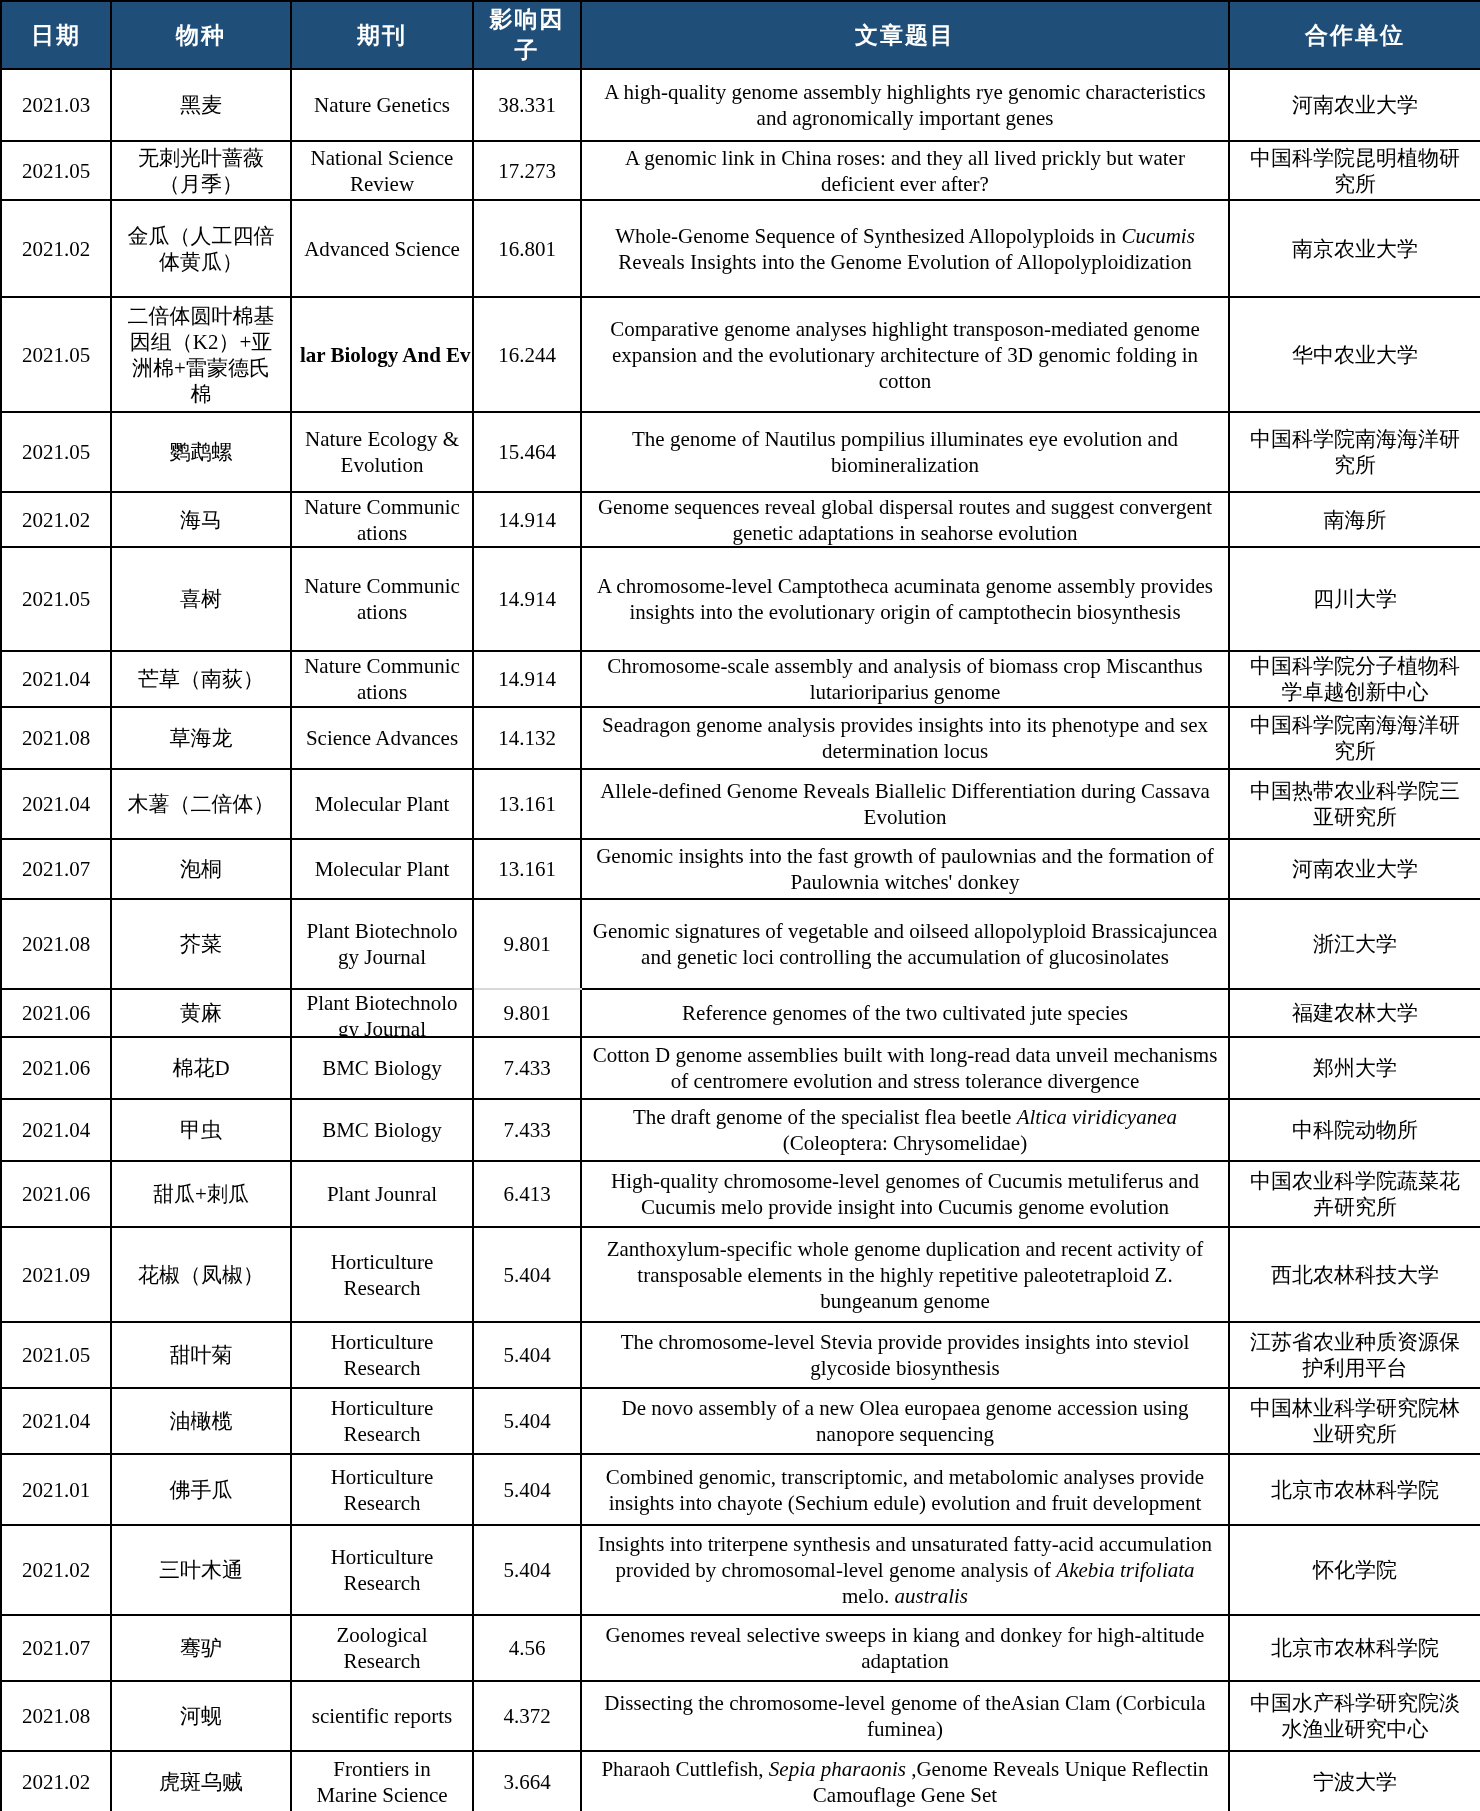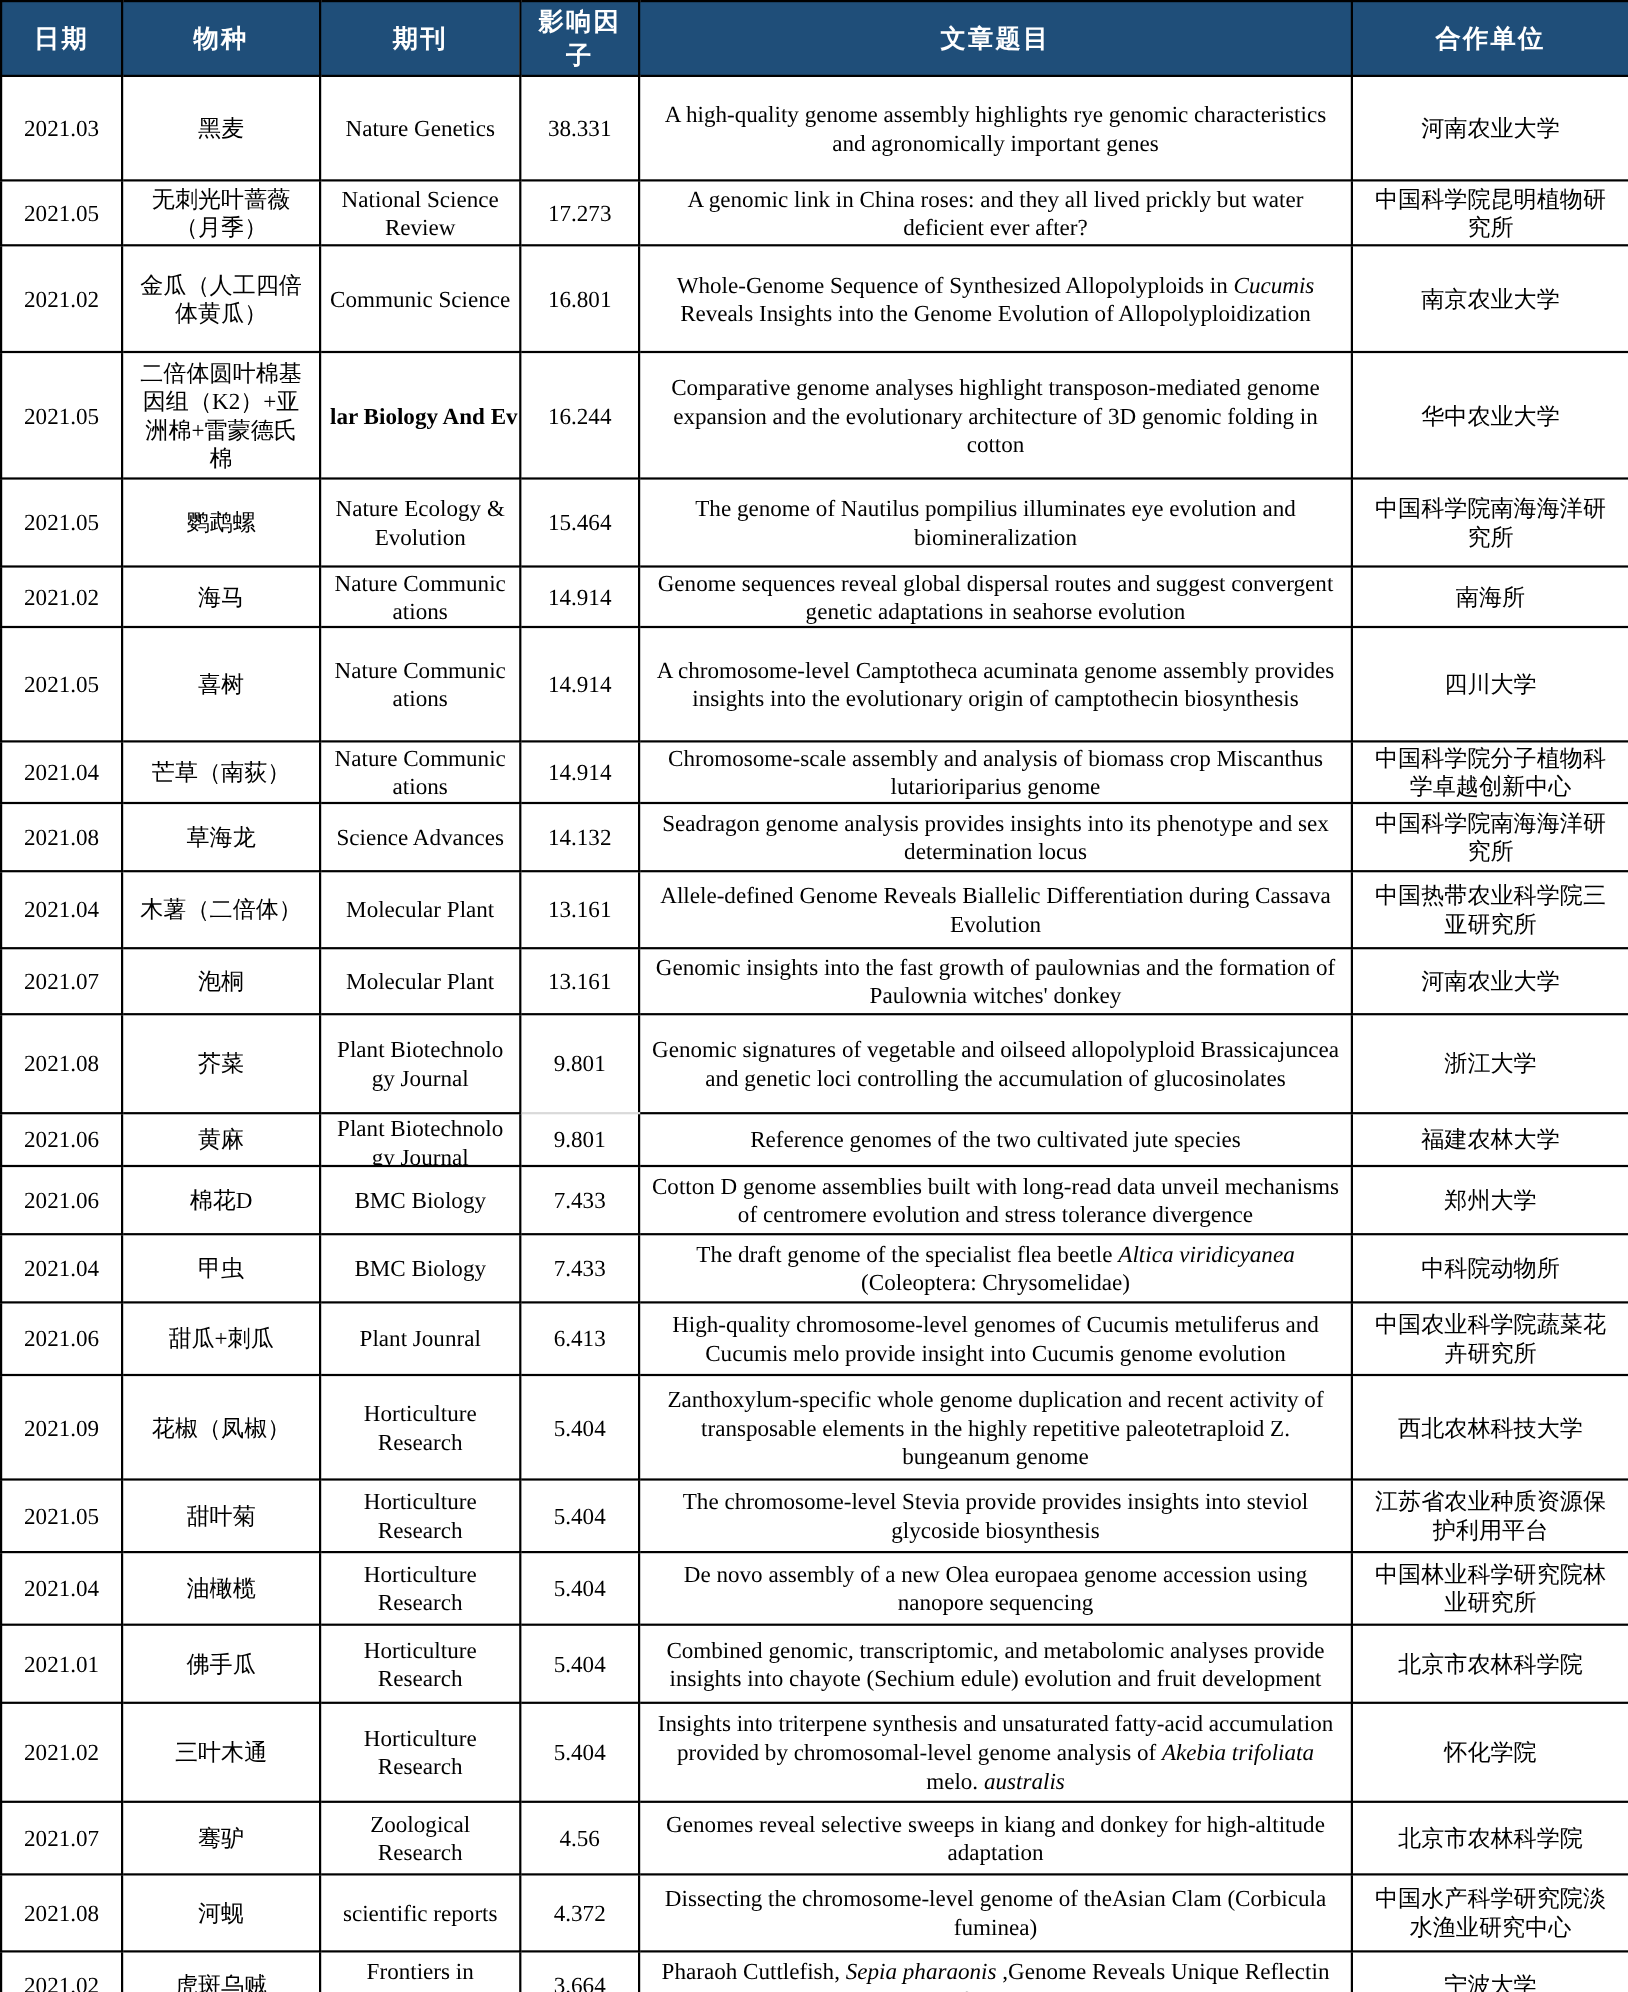--- a/index.html
+++ b/index.html
@@ -10,21 +10,21 @@
   col.c-journal{width:182px;}
   col.c-impact{width:108px;}
   col.c-title{width:648px;}
   col.c-partner{width:252px;}
   th,td{border:2px solid #000000;text-align:center;vertical-align:middle;overflow:hidden;padding:0 8px;}
   th{background:#1F4E79;color:#ffffff;font-size:23px;font-weight:bold;height:33px;padding:2px 4px;letter-spacing:2px;}
   td{font-size:21px;line-height:26px;color:#000000;}
   .cw{white-space:pre-line;}
   td.c-title-cell .cw{white-space:normal;}
   
-  .r1{height:95px}.r2{height:59px}.r3{height:97px}.r4{height:115px}.r5{height:80px}
+  .r1{height:72px}.r2{height:59px}.r3{height:97px}.r4{height:115px}.r5{height:80px}
   .r6{height:55px}.r7{height:104px}.r8{height:56px}.r9{height:62px}.r10{height:70px}
   .r11{height:60px}.r12{height:90px}.r13{height:48px}.r14{height:62px}.r15{height:62px}
   .r16{height:66px}.r17{height:95px}.r18{height:66px}.r19{height:66px}.r20{height:71px}
   .r21{height:90px}.r22{height:66px}.r23{height:70px}.r24{height:62px}
   
   .r4 td:nth-child(3) .cw{white-space:nowrap;font-weight:bold;}               
   .r13 td:nth-child(3) .cw{max-height:46px;overflow:hidden;} 
   .r12 td:nth-child(4){border-bottom-color:#d9d9d9;}         
   .r13 td:nth-child(4){border-top-color:#d9d9d9;}
   i{font-style:italic;font-family:Liberation Serif, serif;}
@@ -97,21 +97,21 @@
   </tr>
       <tr class="r3">
     <td>
           <div class="cw">2021.02</div>
         </td>
     <td>
           <div class="cw">金瓜（人工四倍
 体黄瓜）</div>
         </td>
     <td>
-          <div class="cw">Communic Science</div>
+          <div class="cw">Advanced Science</div>
         </td>
     <td>
           <div class="cw">16.801</div>
         </td>
     <td class="c-title-cell">
           <div class="cw"><span>Whole-Genome Sequence of Synthesized Allopolyploids in </span><i>Cucumis</i><span> Reveals Insights into the Genome Evolution of Allopolyploidization</span></div>
         </td>
     <td>
           <div class="cw">南京农业大学</div>
         </td>

